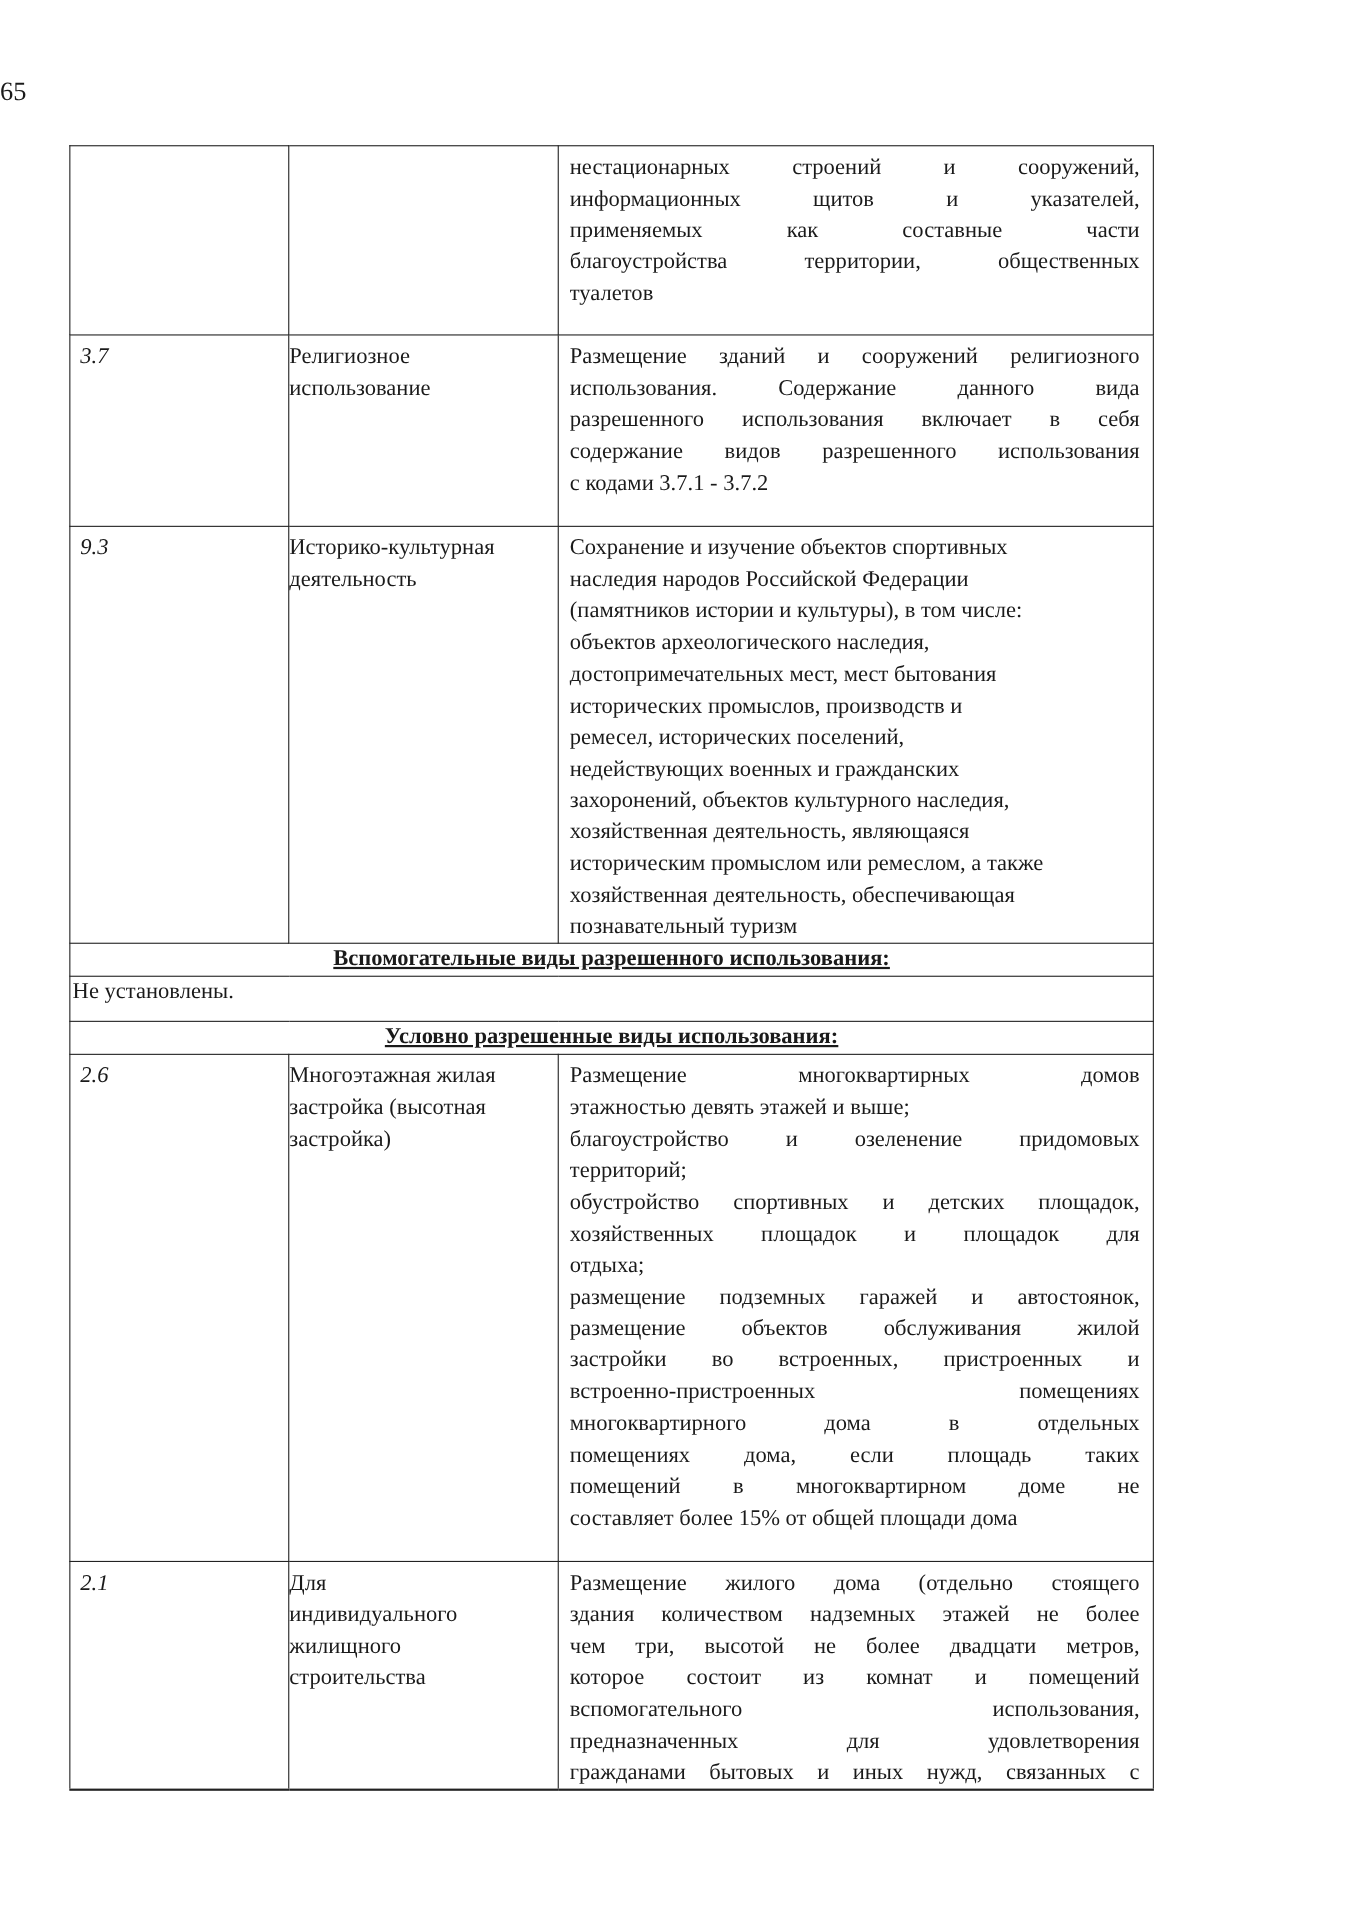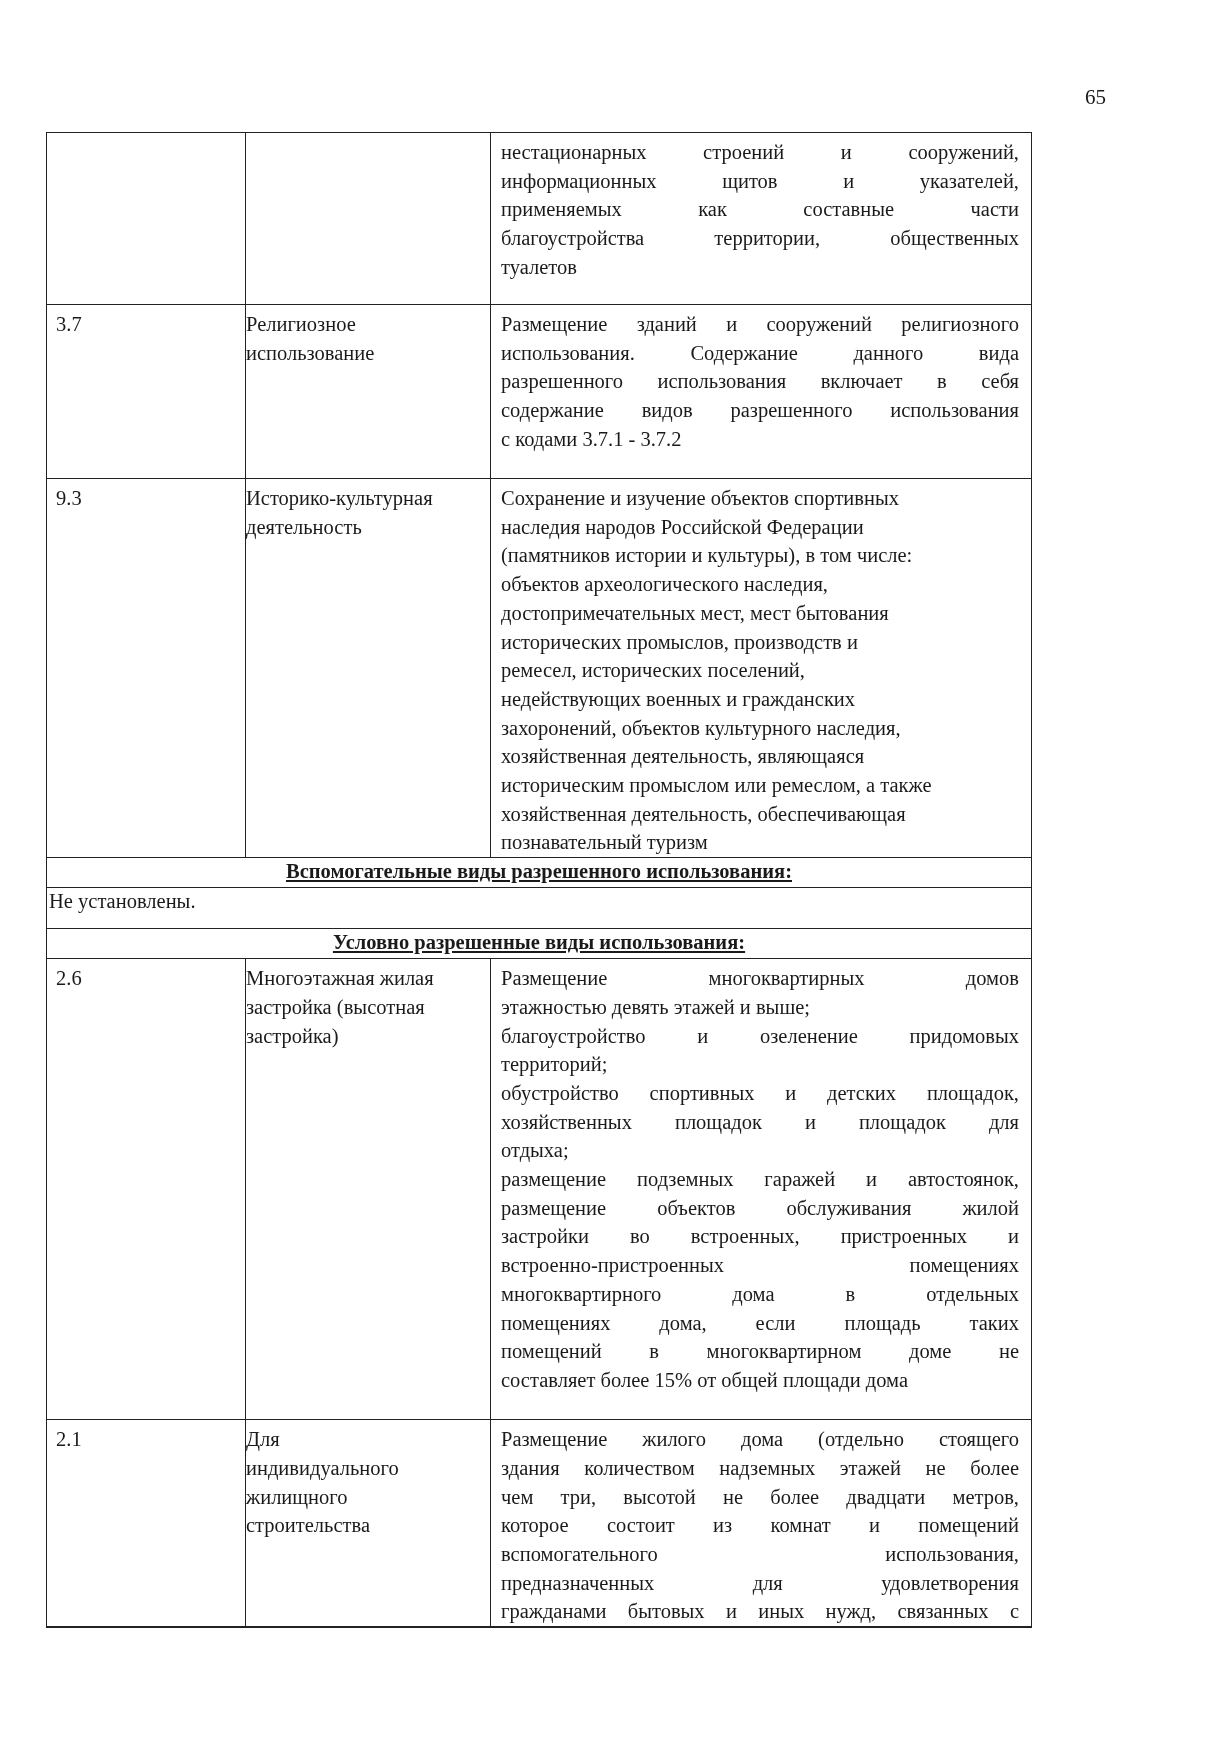--- a/index.html
+++ b/index.html
@@ -2,33 +2,33 @@
 <html><head>
 <meta charset="utf-8">
 <style>
   html, body { margin: 0; padding: 0; background: #ffffff; }
   body {
     width: 1231px; height: 1756px; position: relative; overflow: hidden;
     font-family: "Liberation Serif", "DejaVu Serif", serif;
     color: #1a1a1a;
   }
   .page-number {
-    position: absolute; top: 85px; left: 0; width: 1106px;
-    text-align: right; font-size: 21px; line-height: 24px;
+    position: absolute; top: 72px; left: 0; width: 1106px;
+    text-align: left; font-size: 24px; line-height: 24px;
   }
   table.doc {
-    position: absolute; left: 46px; top: 132px;
+    position: absolute; left: 63px; top: 132px;
     width: 986px; border-collapse: collapse; table-layout: fixed;
     font-size: 20.5px; line-height: 28.7px;
   }
   table.doc td {
     border: 1.5px solid #222; vertical-align: top;
     padding: 5px 10px 0 10px;
   }
-  table.doc td.col-code { width: 179px; padding-left: 9px; }
+  table.doc td.col-code { width: 179px; padding-left: 9px; font-style: italic; }
   table.doc td.col-name { width: 234px; padding-left: 0; }
   table.doc td.col-desc { padding-left: 10px; padding-right: 12px; }
   .justify { text-align: justify; text-align-last: auto; }
   .justify .line { display: block; text-align: justify; text-align-last: justify; }
   .justify .line.last { text-align-last: left; }
   .plain .line { display: block; }
   tr.section td {
     text-align: center; font-weight: bold; padding: 0; height: 29px; line-height: 27px; text-decoration: underline;
   }
   tr.note td { padding: 0 0 12px 2px; height: 28px; line-height: 27px; }

